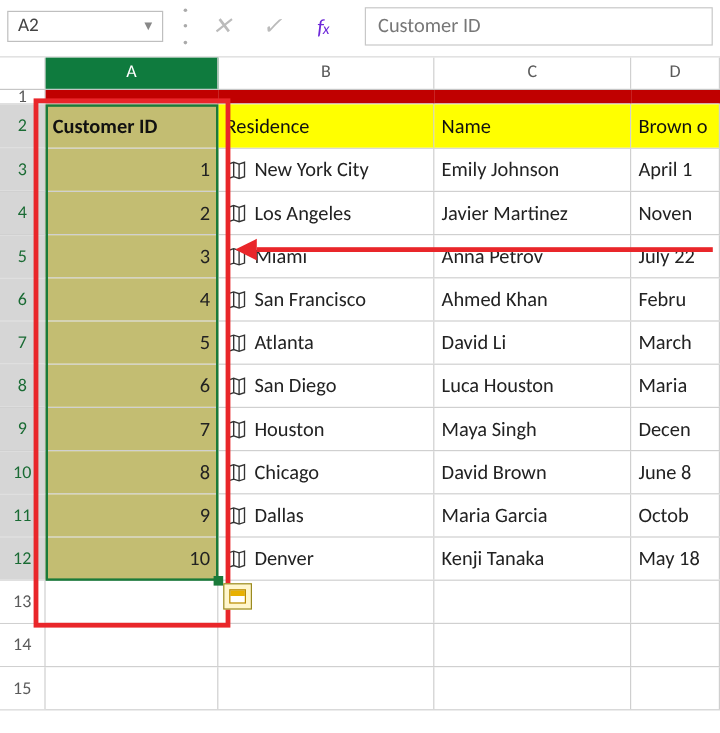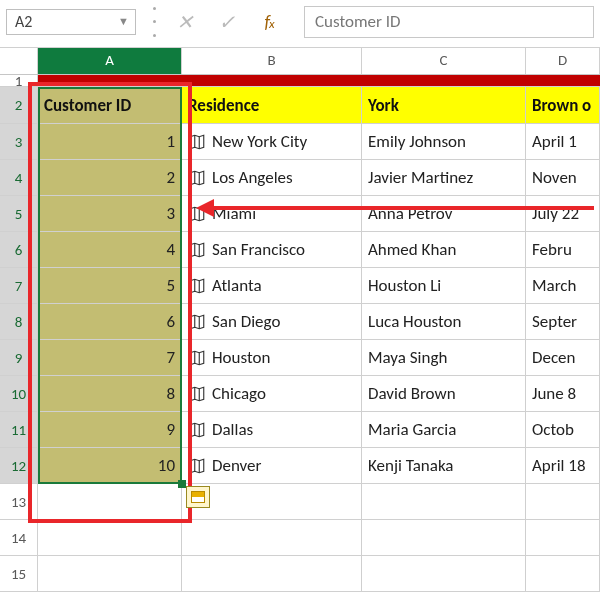--- a/index.html
+++ b/index.html
@@ -48,21 +48,21 @@
     align-items: center;
   }
   .fb-divider span { width:3px; height:3px; background:#aaa; border-radius:50%; }
   .fb-btn {
     color: #bbb;
     font-size: 20px;
     width: 26px;
     text-align: center;
     font-style: italic;
   }
-  .fx { color:#a16207; font-style: italic; font-size:18px; letter-spacing:-1px; }
+  .fx { color:#6d28d9; font-style: italic; font-size:18px; letter-spacing:-1px; }
   .fb-content {
     flex: 1;
     border: 1px solid #c8c8c8;
     height: 32px;
     display: flex;
     align-items: center;
     padding-left: 10px;
     font-size: 17px;
     color: #777;
     margin-left: 6px;
@@ -113,21 +113,21 @@
     font-size: 17px;
     overflow:hidden; white-space:nowrap;
   }
   .r1 { height: 12px; }
   .r2 { height: 37px; }
   .rstd { height: 36px; }
 
   
   .row1-band .cell { background:#c00000; border-right-color:#c00000; }
   
-  .hdr-row .cell { background:#ffff00; font-weight: bold; color:#111; }
+  .hdr-row .cell { background:#ffff00; font-weight: normal; color:#111; }
   
   .colA-sel { background:#c3bd72 !important; }
   .colA-val { justify-content:flex-end; font-weight:500; }
 
   .map-icon {
     width:18px; height:18px; margin-right:6px;
     flex:0 0 18px;
   }
   .map-icon svg { width:18px; height:18px; stroke:#333; fill:none; stroke-width:1.5; }
 
@@ -212,21 +212,21 @@
     <div class="cell cA"></div>
     <div class="cell cB"></div>
     <div class="cell cC"></div>
     <div class="cell cD"></div>
   </div>
 
   <div class="row r2 hdr-row">
     <div class="row-h sel">2</div>
     <div class="cell cA colA-sel" style="font-weight:bold;">Customer ID</div>
     <div class="cell cB">Residence</div>
-    <div class="cell cC">York</div>
+    <div class="cell cC">Name</div>
     <div class="cell cD">Brown o</div>
   </div>
 
   <div id="rows-container">
       <div class="row rstd">
         <div class="row-h sel">3</div>
         <div class="cell cA colA-sel colA-val">1</div>
         <div class="cell cB">
           <span class="map-icon"><svg viewBox="0 0 24 24">
               <path d="M3 5l6-2 6 2 6-2v16l-6 2-6-2-6 2z"></path>
@@ -279,35 +279,35 @@
       <div class="row rstd">
         <div class="row-h sel">7</div>
         <div class="cell cA colA-sel colA-val">5</div>
         <div class="cell cB">
           <span class="map-icon"><svg viewBox="0 0 24 24">
               <path d="M3 5l6-2 6 2 6-2v16l-6 2-6-2-6 2z"></path>
               <path d="M9 3v16M15 5v16"></path>
             </svg></span>
           <span>Atlanta</span>
         </div>
-        <div class="cell cC">Houston Li</div>
+        <div class="cell cC">David Li</div>
         <div class="cell cD">March</div>
       </div>
       <div class="row rstd">
         <div class="row-h sel">8</div>
         <div class="cell cA colA-sel colA-val">6</div>
         <div class="cell cB">
           <span class="map-icon"><svg viewBox="0 0 24 24">
               <path d="M3 5l6-2 6 2 6-2v16l-6 2-6-2-6 2z"></path>
               <path d="M9 3v16M15 5v16"></path>
             </svg></span>
           <span>San Diego</span>
         </div>
         <div class="cell cC">Luca Houston</div>
-        <div class="cell cD">Septer</div>
+        <div class="cell cD">Maria</div>
       </div>
       <div class="row rstd">
         <div class="row-h sel">9</div>
         <div class="cell cA colA-sel colA-val">7</div>
         <div class="cell cB">
           <span class="map-icon"><svg viewBox="0 0 24 24">
               <path d="M3 5l6-2 6 2 6-2v16l-6 2-6-2-6 2z"></path>
               <path d="M9 3v16M15 5v16"></path>
             </svg></span>
           <span>Houston</span>
@@ -345,21 +345,21 @@
         <div class="row-h sel">12</div>
         <div class="cell cA colA-sel colA-val">10</div>
         <div class="cell cB">
           <span class="map-icon"><svg viewBox="0 0 24 24">
               <path d="M3 5l6-2 6 2 6-2v16l-6 2-6-2-6 2z"></path>
               <path d="M9 3v16M15 5v16"></path>
             </svg></span>
           <span>Denver</span>
         </div>
         <div class="cell cC">Kenji Tanaka</div>
-        <div class="cell cD">April 18</div>
+        <div class="cell cD">May 18</div>
       </div>
     </div>
 
   <div id="tail-container">
       <div class="row rstd">
         <div class="row-h">13</div>
         <div class="cell cA"></div>
         <div class="cell cB"></div>
         <div class="cell cC"></div>
         <div class="cell cD"></div>

